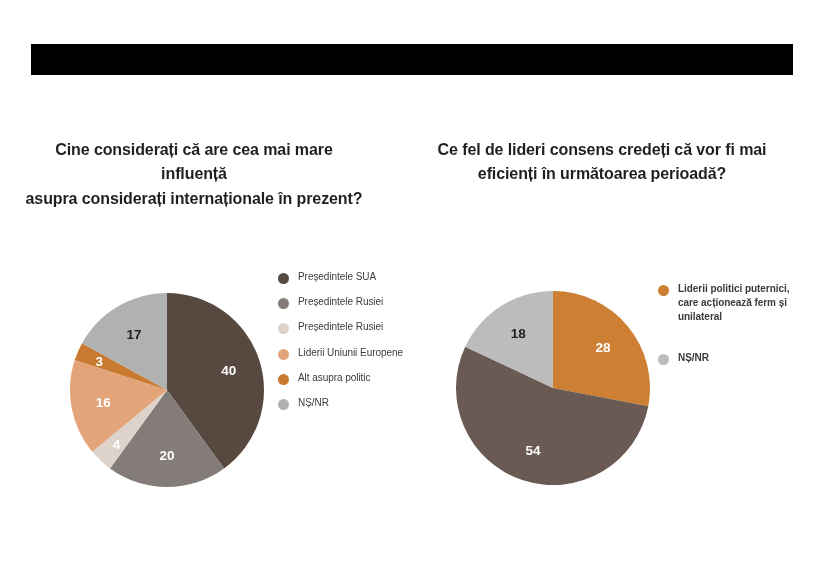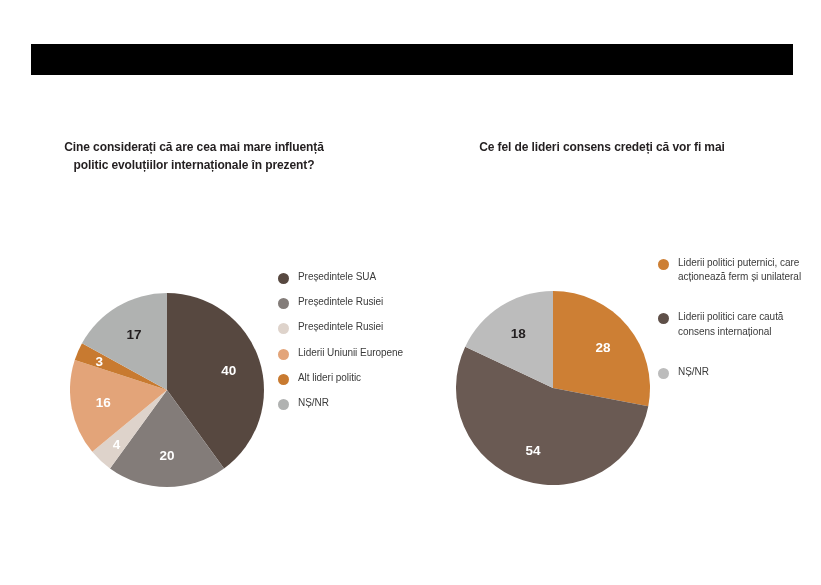--- a/index.html
+++ b/index.html
@@ -33,21 +33,21 @@
     height: 585px;
   }
   .panel-left  { left: 0px;   width: 420px; }
   .panel-right { left: 420px; width: 401px; }
 
   .chart-title {
     position: absolute;
     top: 138px;
     width: 340px;
     text-align: center;
-    font-size: 12px;
+    font-size: 16px;
     font-weight: bold;
     line-height: 1.52;
     letter-spacing: -0.1px;
     color: #231f20;
   }
   .panel-left  .chart-title { left: 24px;  }
   .panel-right .chart-title { left: 12px;  }
 
   
   .pie-wrap {
@@ -63,21 +63,21 @@
     font-weight: bold;
   }
   .slice-label.on-dark  { fill: #ffffff; }
   .slice-label.on-light { fill: #231f20; }
 
   
   .legend {
     position: absolute;
   }
   .legend.left  { left: 278px; top: 270px; width: 136px; }
-  .legend.right { left: 238px; top: 256px; width: 150px; }
+  .legend.right { left: 238px; top: 282px; width: 150px; font-weight: bold; }
 
   .legend-item {
     display: flex;
     align-items: flex-start;
     margin-bottom: 11px;
   }
   .legend.right .legend-item { margin-bottom: 26px; }
 
   .legend-swatch {
     flex: 0 0 auto;
@@ -96,21 +96,21 @@
 </style>
 </head>
 <body>
 
 <div class="header-bar"></div>
 
 <div class="panel panel-left">
 
   <div class="chart-title">
     <div>Cine considerați că are cea mai mare influență</div>
-    <div>politic evoluțiilor internaționale în prezent?</div>
+    <div>asupra considerați internaționale în prezent?</div>
   </div>
 
   <div class="pie-wrap left">
     <svg class="pie-svg" viewBox="0 0 194 194">
       <g>
           <path d="M 97 97 L 97.00 0.00 A 97 97 0 0 1 154.02 175.47 Z" fill="#574840"></path>
           <path d="M 97 97 L 154.02 175.47 A 97 97 0 0 1 39.98 175.47 Z" fill="#837c79"></path>
           <path d="M 97 97 L 39.98 175.47 A 97 97 0 0 1 22.26 158.83 Z" fill="#ded3cb"></path>
           <path d="M 97 97 L 22.26 158.83 A 97 97 0 0 1 4.75 67.03 Z" fill="#e3a479"></path>
           <path d="M 97 97 L 4.75 67.03 A 97 97 0 0 1 12.00 50.27 Z" fill="#c87a30"></path>
@@ -139,33 +139,34 @@
     <div class="legend-item">
       <span class="legend-swatch" style="background: rgb(222, 211, 203);"></span>
       <span class="legend-label">Președintele Rusiei</span>
     </div>
     <div class="legend-item">
       <span class="legend-swatch" style="background: rgb(227, 164, 121);"></span>
       <span class="legend-label">Liderii Uniunii Europene</span>
     </div>
     <div class="legend-item">
       <span class="legend-swatch" style="background: rgb(200, 122, 48);"></span>
-      <span class="legend-label">Alt lideri politic</span>
+      <span class="legend-label">Alt asupra politic</span>
     </div>
     <div class="legend-item">
       <span class="legend-swatch" style="background: rgb(176, 178, 177);"></span>
       <span class="legend-label">NȘ/NR</span>
     </div>
   </div>
 </div>
 
 <div class="panel panel-right">
 
   <div class="chart-title">
     <div>Ce fel de lideri consens credeți că vor fi mai</div>
+    <div>eficienți în următoarea perioadă?</div>
   </div>
 
   <div class="pie-wrap right">
     <svg class="pie-svg" viewBox="0 0 194 194">
       <g>
           <path d="M 97 97 L 97.00 0.00 A 97 97 0 0 1 192.28 115.18 Z" fill="#cd7f34"></path>
           <path d="M 97 97 L 192.28 115.18 A 97 97 0 1 1 9.23 55.70 Z" fill="#6a5a53"></path>
           <path d="M 97 97 L 9.23 55.70 A 97 97 0 0 1 97.00 0.00 Z" fill="#bcbcbc"></path>
         </g>
       <g>
@@ -175,21 +176,17 @@
         </g>
     </svg>
   </div>
 
   <div class="legend right">
     <div class="legend-item">
       <span class="legend-swatch" style="background: rgb(205, 127, 52);"></span>
       <span class="legend-label">Liderii politici puternici, care acționează ferm și unilateral</span>
     </div>
     <div class="legend-item">
-      <span class="legend-swatch" style="background: rgb(94, 79, 72);"></span>
-      <span class="legend-label">Liderii politici care caută consens internațional</span>
-    </div>
-    <div class="legend-item">
       <span class="legend-swatch" style="background: rgb(188, 188, 188);"></span>
       <span class="legend-label">NȘ/NR</span>
     </div>
   </div>
 </div>
 
 </body></html>

